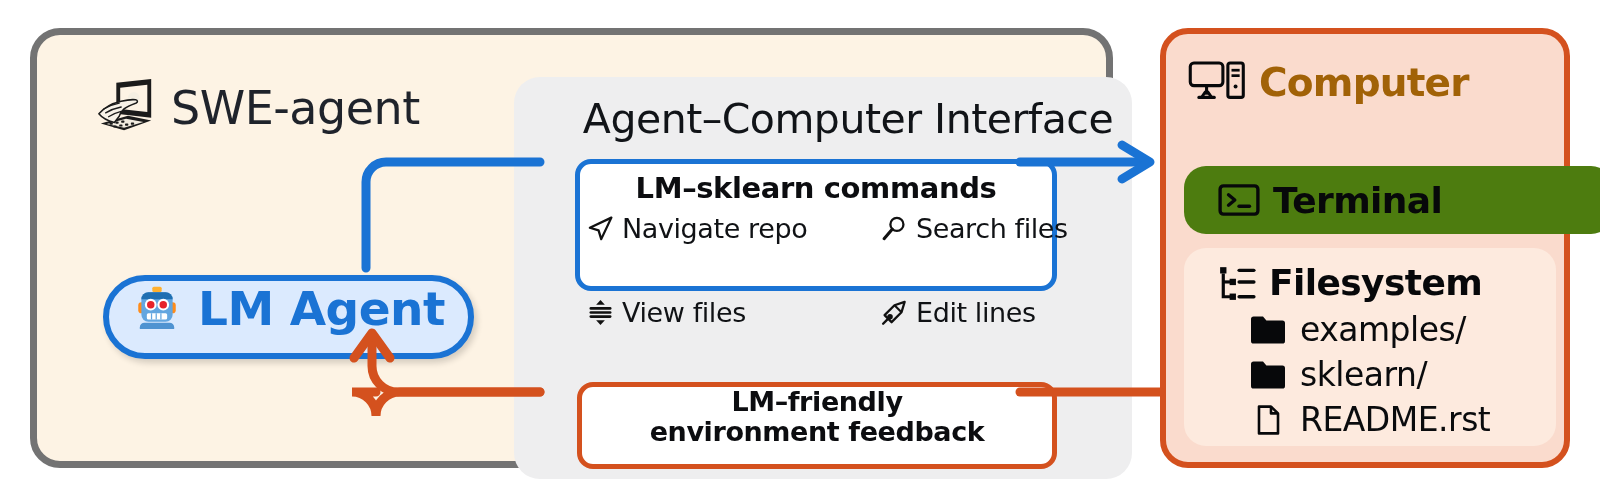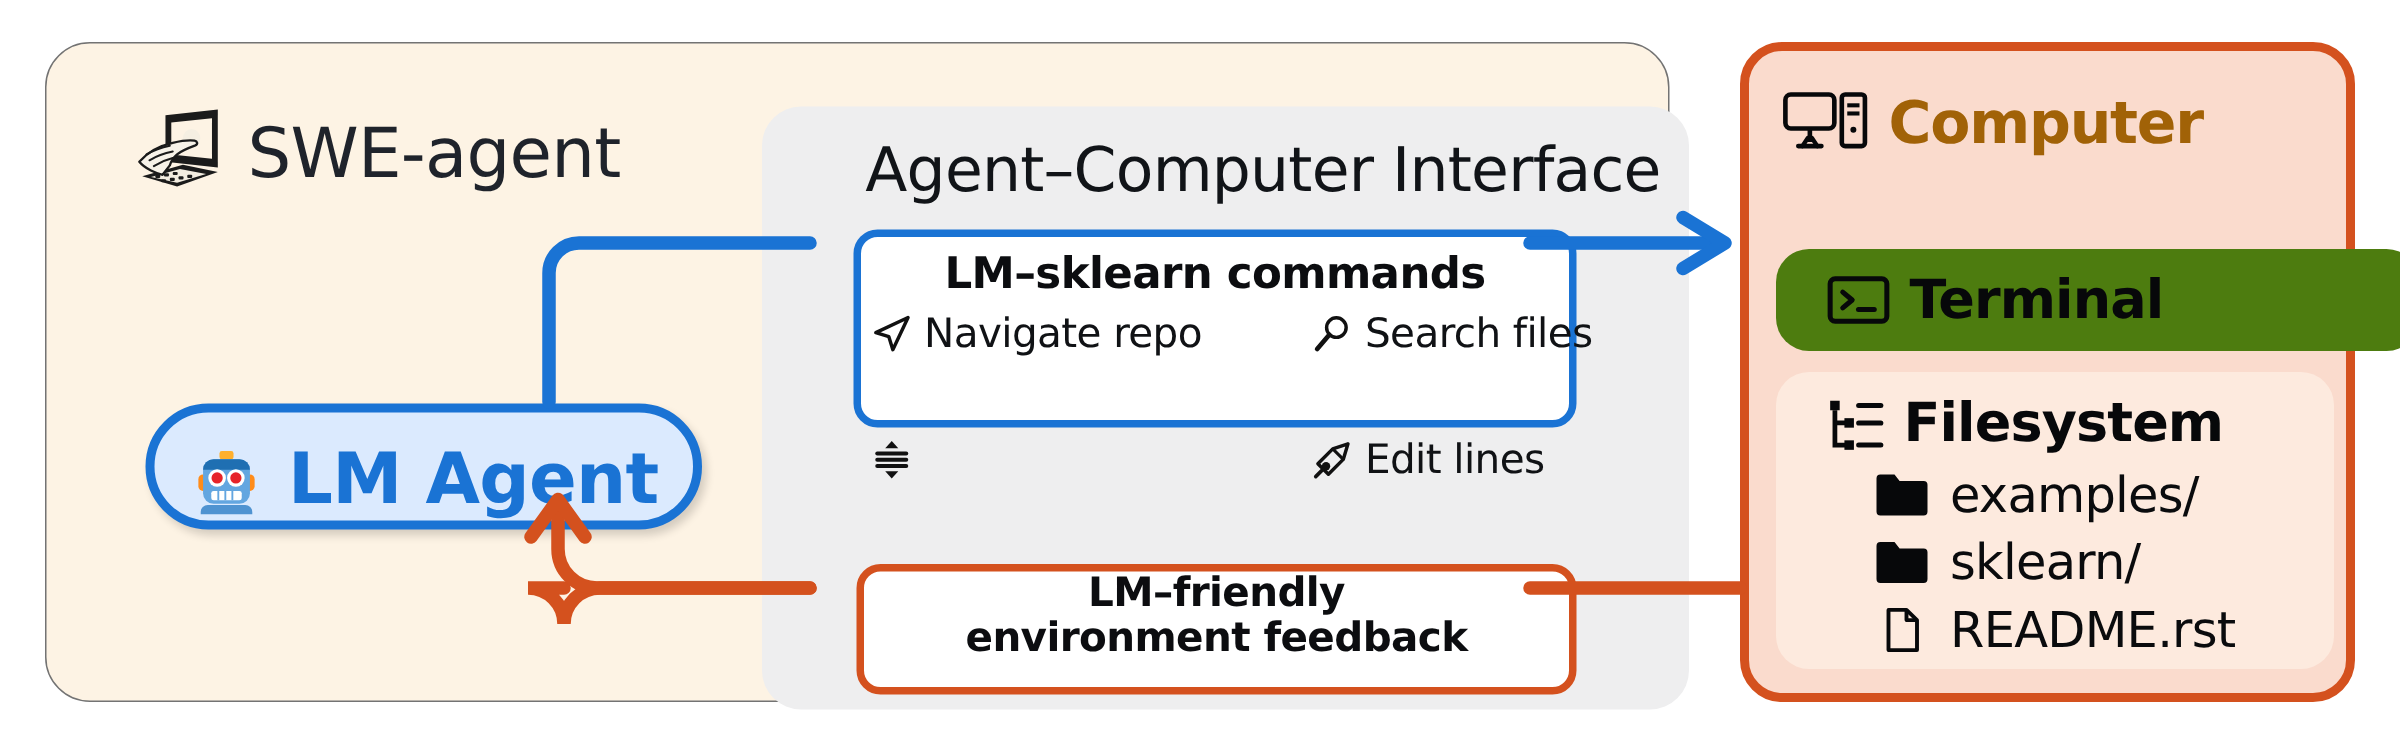--- a/index.html
+++ b/index.html
@@ -4,21 +4,21 @@
 <style>
   html,body{margin:0;padding:0;background:#ffffff;}
   body{width:1600px;height:500px;overflow:hidden;
        font-family:"Liberation Sans","DejaVu Sans",sans-serif;}
 
   #stage{position:relative;width:1600px;height:500px;}
 
   
   .swe-panel{
     position:absolute;left:30px;top:28px;width:1083px;height:440px;
-    background:#fdf3e4;border:1px solid #737373;border-radius:30px;
+    background:#fdf3e4;border:7px solid #737373;border-radius:30px;
     box-sizing:border-box;
   }
   .swe-header{
     position:absolute;left:58px;top:42px;display:flex;align-items:center;gap:14px;
   }
   .swe-title{
     font-size:46px;color:#1f232b;letter-spacing:-0.5px;line-height:1;
     font-family:"DejaVu Sans",sans-serif;
   }
   .swe-icon{width:62px;height:62px;display:block;}
@@ -32,21 +32,21 @@
     position:absolute;left:0;top:18px;width:618px;text-align:center;
     font-size:41px;color:#111418;letter-spacing:-0.5px;
     font-family:"DejaVu Sans",sans-serif;
     padding-left:25px;
   }
 
   
   .lm-agent{
     position:absolute;left:66px;top:240px;width:371px;height:84px;
     background:#dbeafe;border:6px solid #1a73d4;border-radius:42px;
-    box-sizing:border-box;display:flex;align-items:flex-end;
+    box-sizing:border-box;display:flex;align-items:flex-start;
     justify-content:center;gap:16px;
     box-shadow:3px 4px 6px rgba(0,0,0,0.16);
   }
   .lm-agent-label{
     font-size:47px;color:#1a73d4;font-weight:600;letter-spacing:-0.5px;
     font-family:"DejaVu Sans",sans-serif;
   }
   .robot{width:50px;height:52px;display:block;}
 
   
@@ -201,20 +201,21 @@
         </div>
 
         <div class="cmd-item">
           <svg class="cmd-ico" viewBox="0 0 24 24">
             <path d="M12 1.6 L8.4 5.6 H15.6 Z" fill="#111"></path>
             <line x1="4" y1="8.6" x2="20" y2="8.6" stroke="#111" stroke-width="2.2" stroke-linecap="round"></line>
             <line x1="4" y1="12" x2="20" y2="12" stroke="#111" stroke-width="2.2" stroke-linecap="round"></line>
             <line x1="4" y1="15.4" x2="20" y2="15.4" stroke="#111" stroke-width="2.2" stroke-linecap="round"></line>
             <path d="M12 22.4 L8.4 18.4 H15.6 Z" fill="#111"></path>
           </svg>
+          <span class="lbl">View files</span>
         </div>
 
         <div class="cmd-item">
           <svg class="cmd-ico" viewBox="0 0 24 24">
             <path d="M20.4 3.2 L12.0 6.0 L3.8 14.2 L9.6 20.0 L17.8 11.8 L20.4 3.2 Z" fill="none" stroke="#111" stroke-width="1.9" stroke-linejoin="round"></path>
             <circle cx="8.3" cy="15.6" r="2.3" fill="#111"></circle>
             <line x1="6.6" y1="17.3" x2="2.6" y2="21.3" stroke="#111" stroke-width="2" stroke-linecap="round"></line>
             <line x1="12.0" y1="6.0" x2="17.8" y2="11.8" stroke="#111" stroke-width="1.7"></line>
           </svg>
           <span class="lbl">Edit lines</span>

